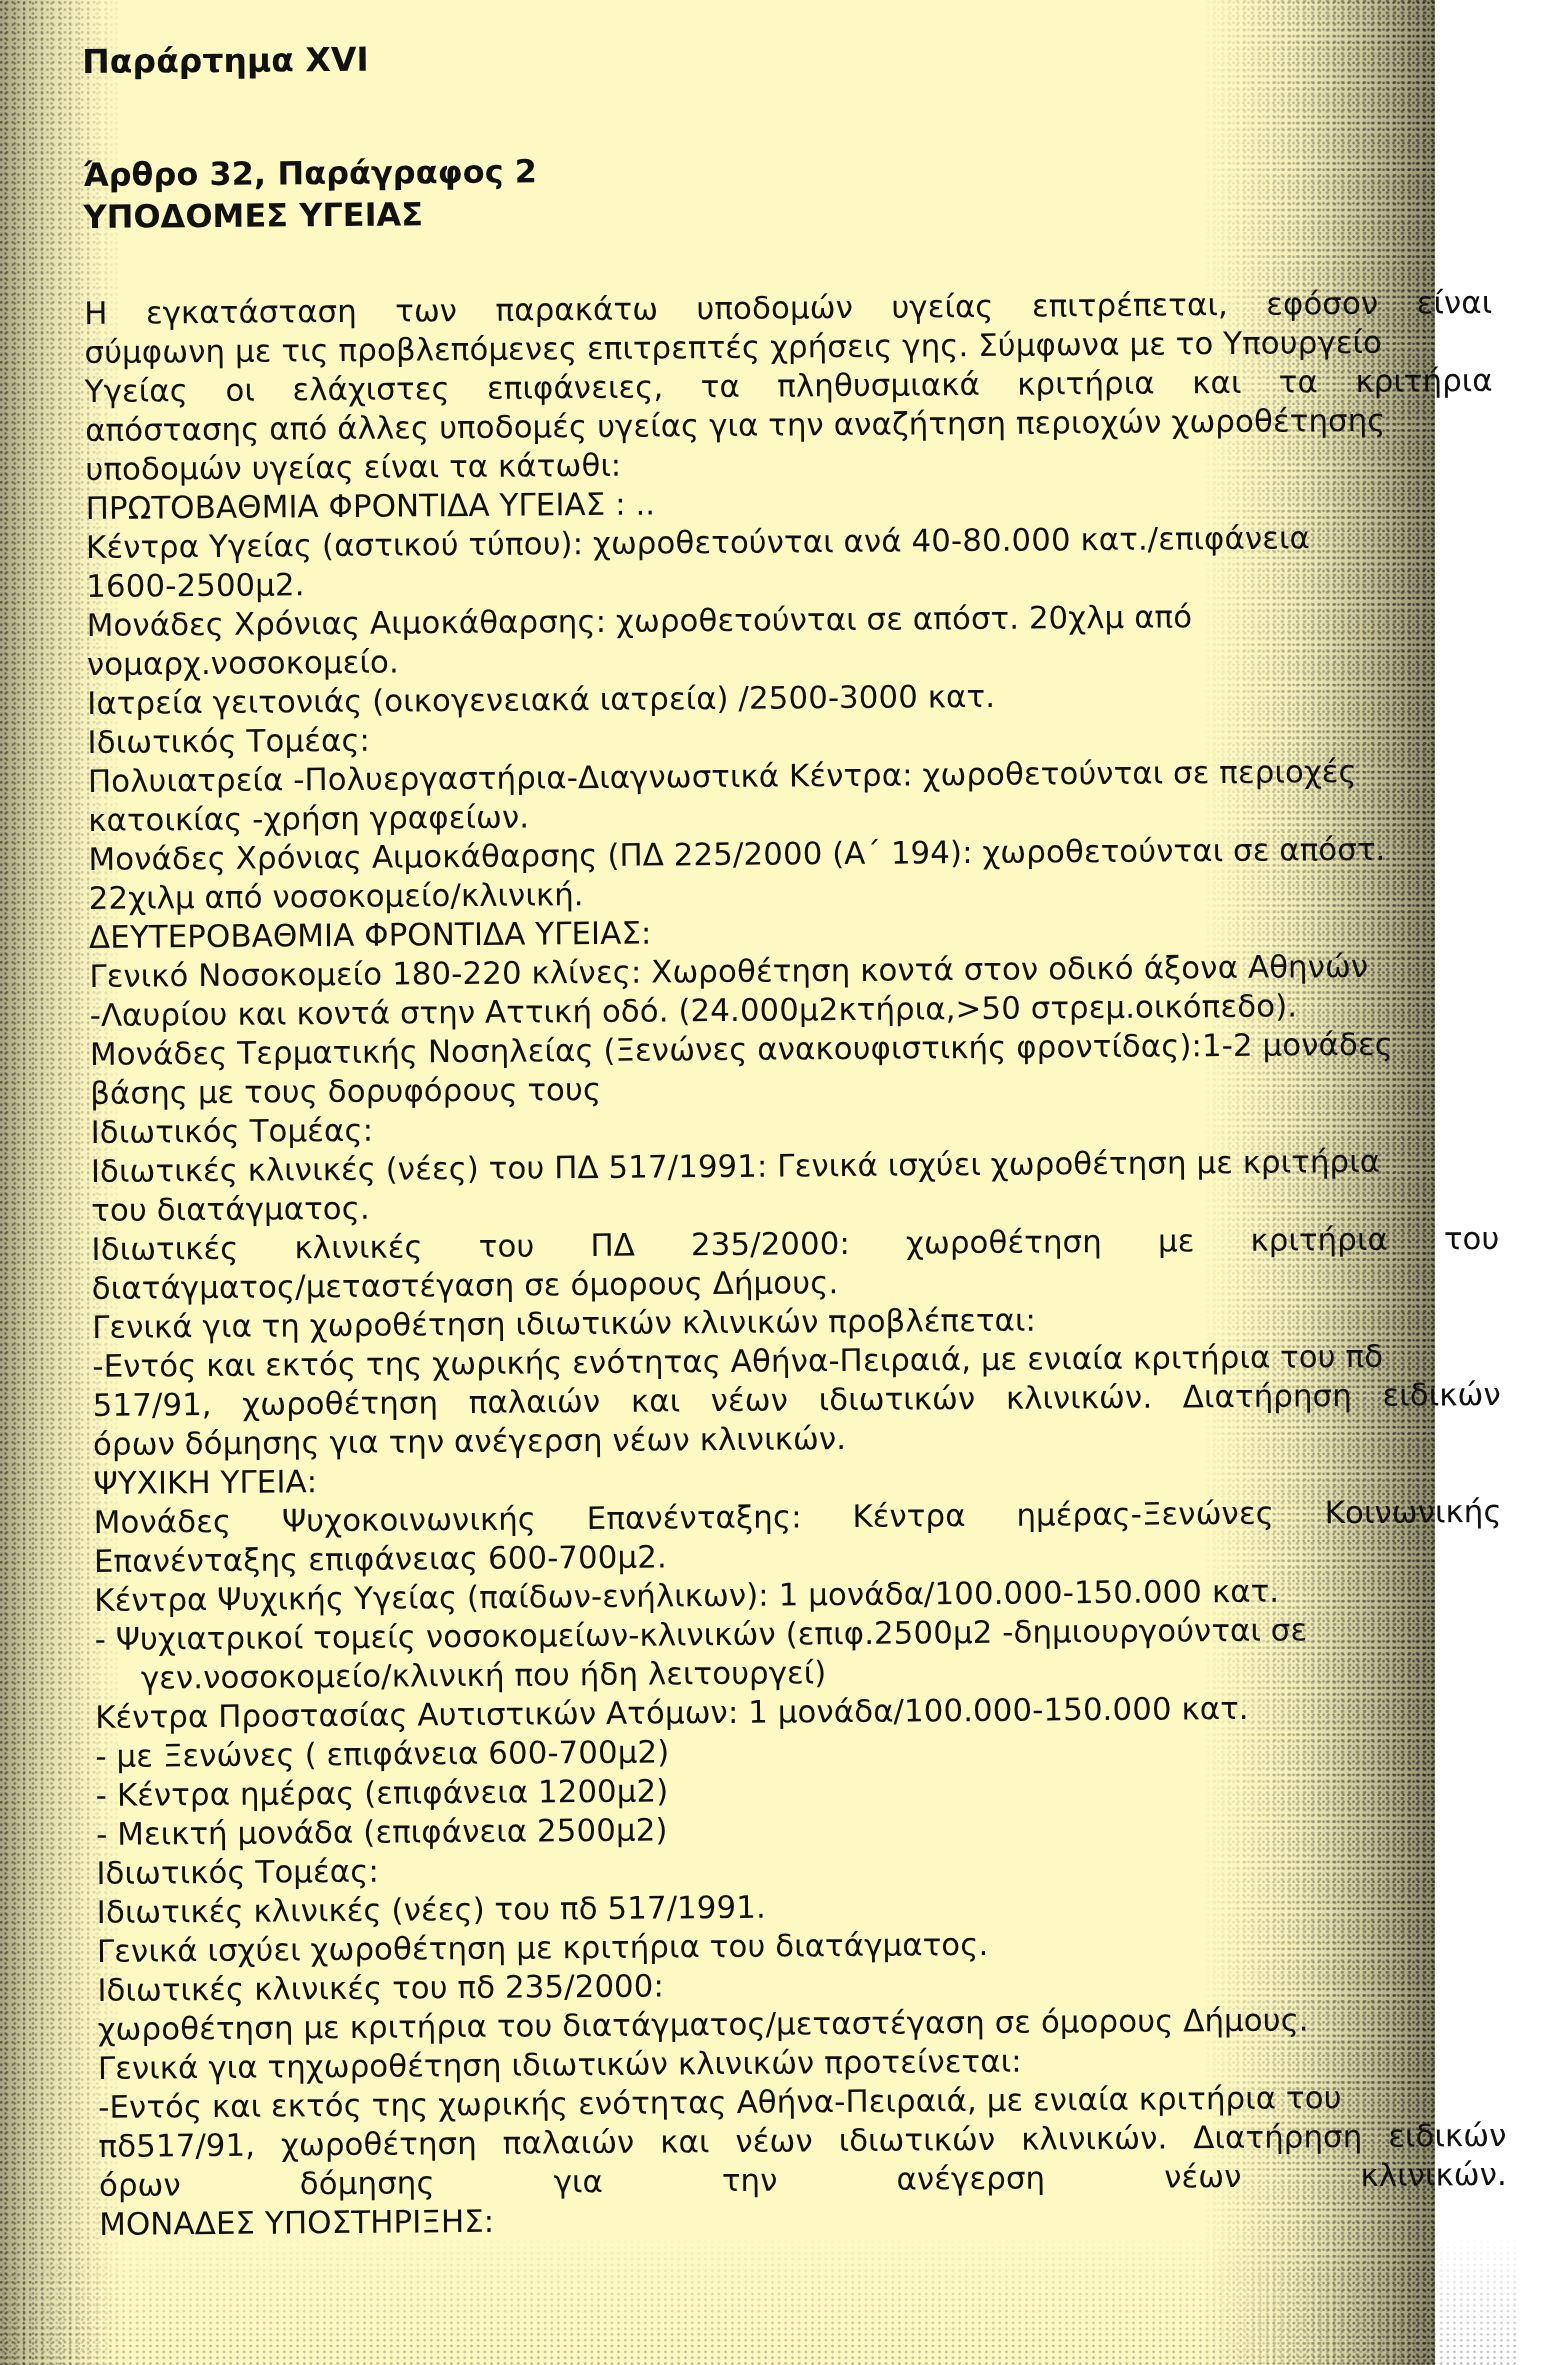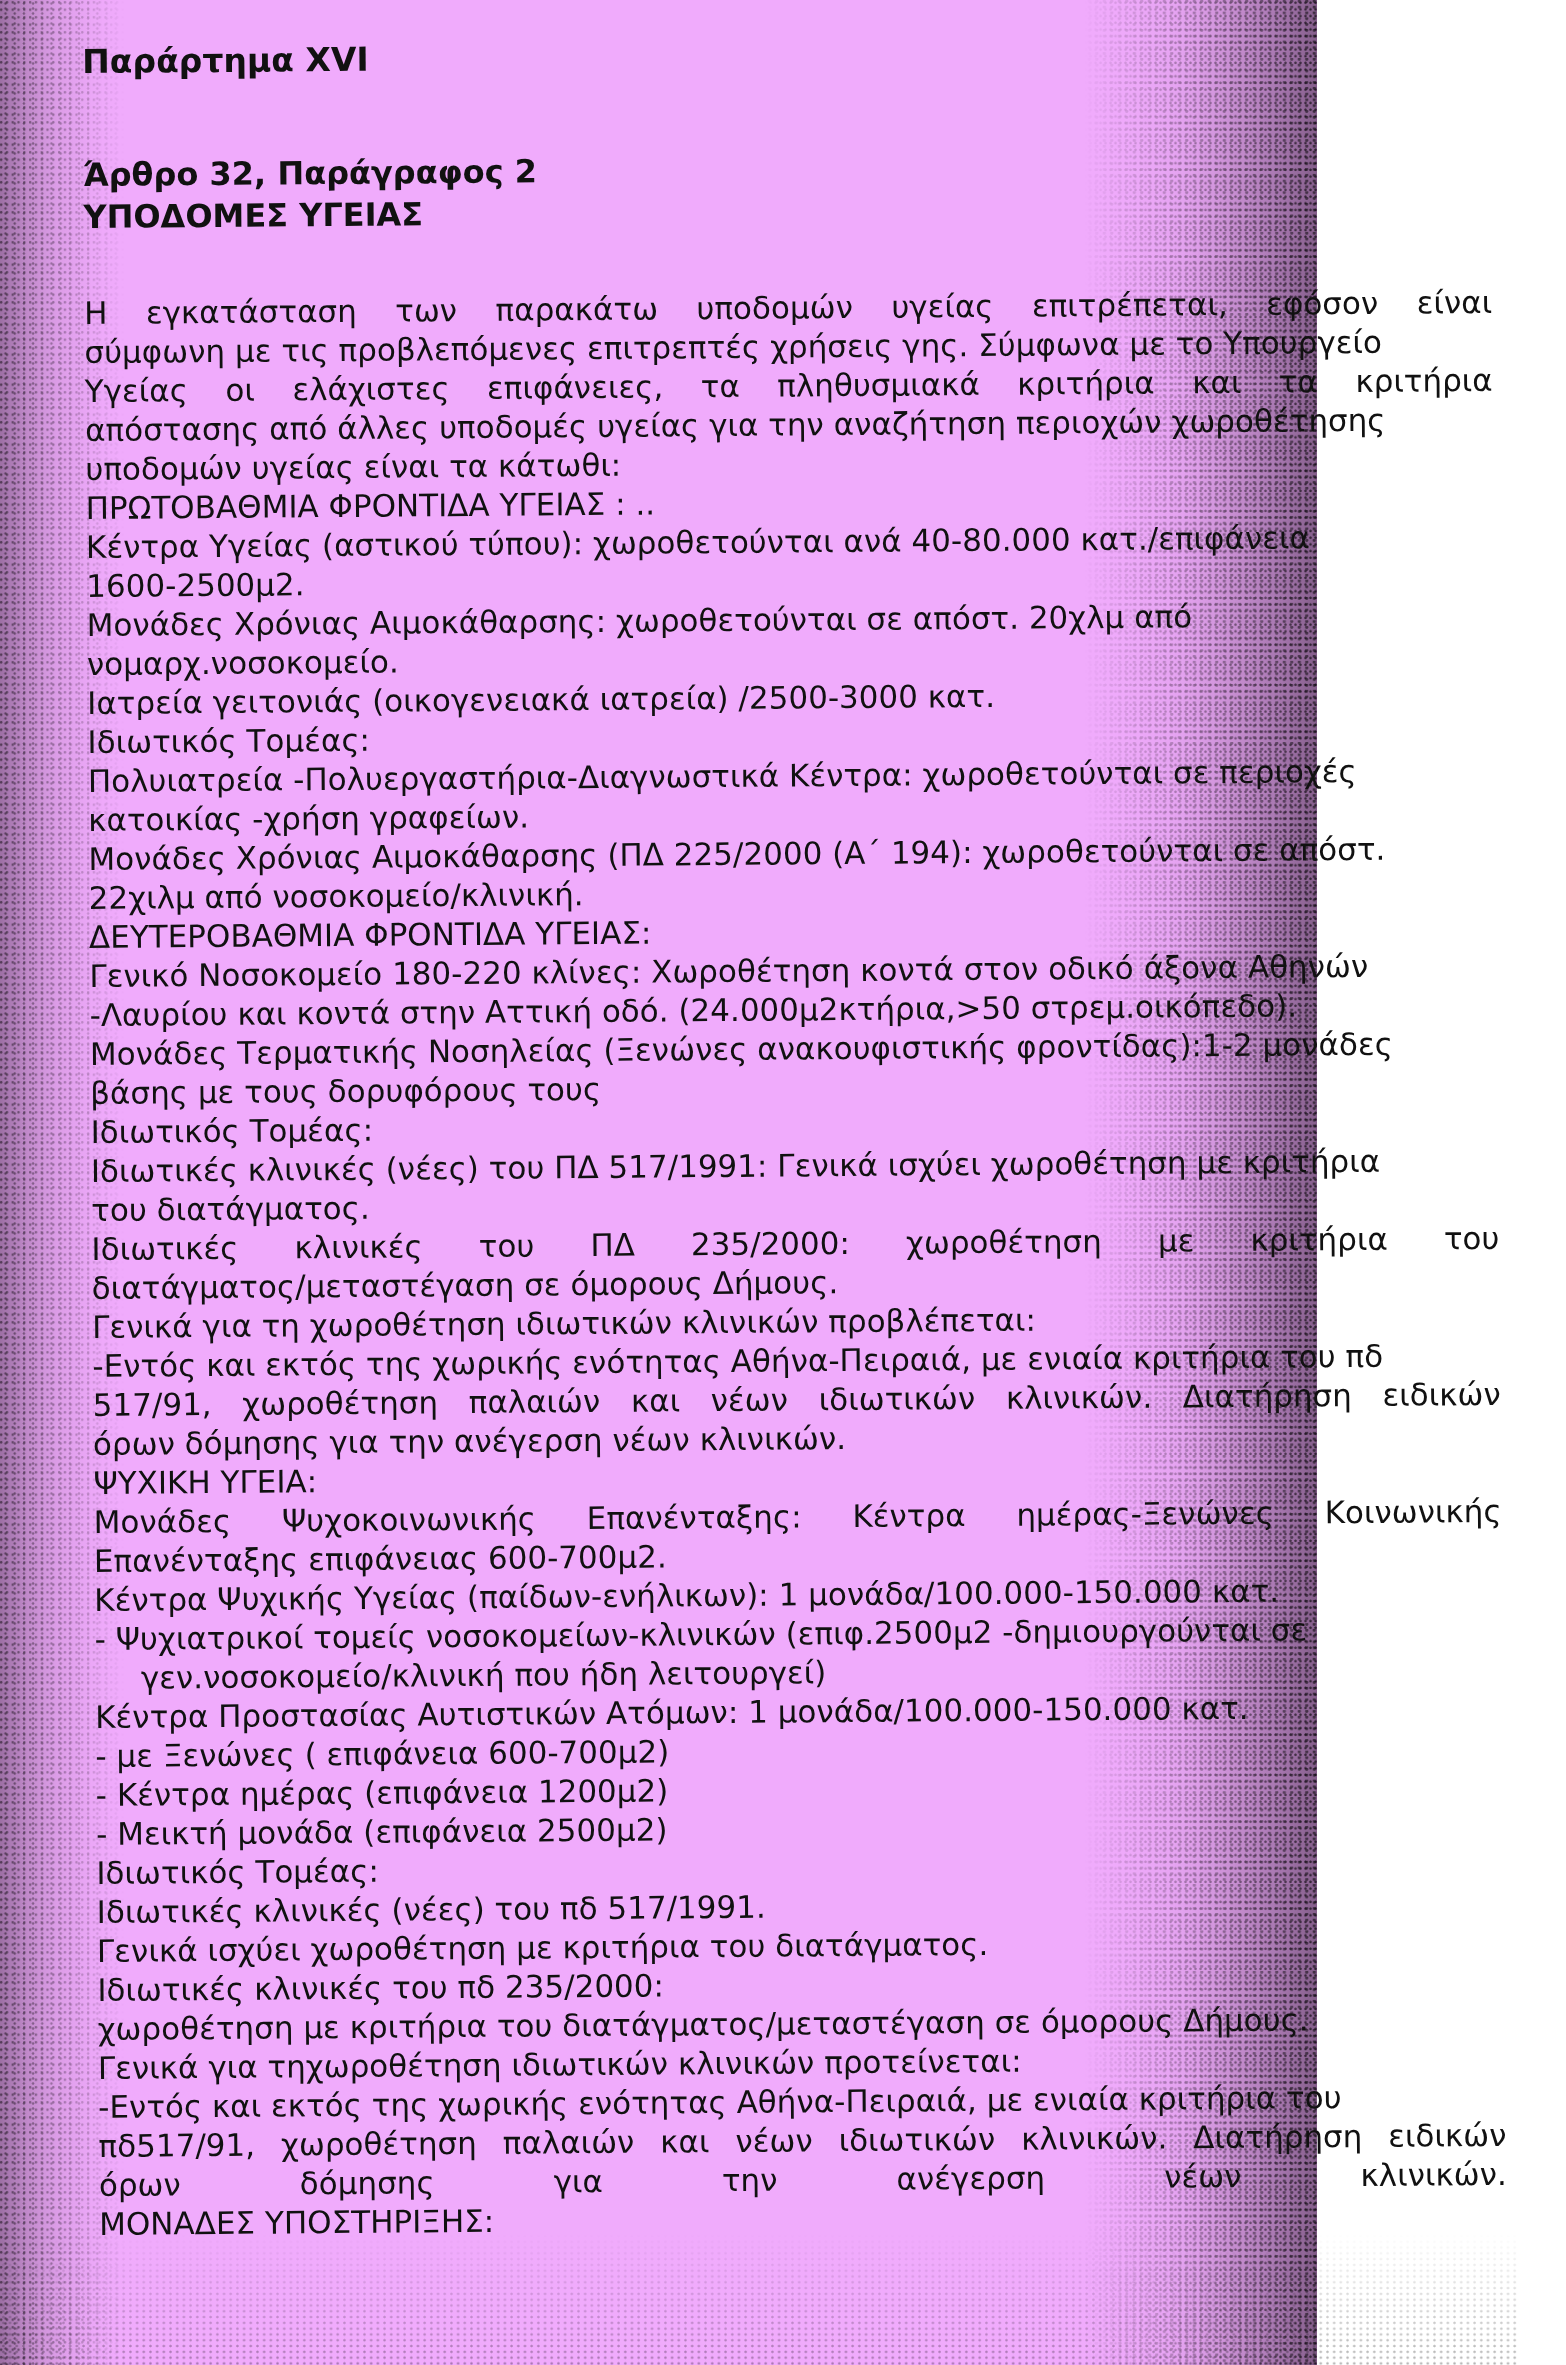--- a/index.html
+++ b/index.html
@@ -1,19 +1,19 @@
 <!DOCTYPE html>
 <html style="font-size:13.3px"><head>
   <meta charset="utf-8">
   <style>
     html, body { margin: 0; padding: 0; background: #ffffff; }
     body { width: 1567px; height: 2366px; position: relative; overflow: hidden; }
     .page {
-      position: absolute; left: 0; top: 0; width: 1317px; height: 2366px;
-      background: #f0abfc;
+      position: absolute; left: 0; top: 0; width: 1435px; height: 2366px;
+      background: #fef9c3;
     }
     
     .edge-left {
       position: absolute; left: 0; top: 0; width: 125px; height: 2366px;
       background:
         radial-gradient(circle at 20% 30%, rgba(0,0,0,0.5) 0 0.8px, transparent 1.7px) 0 0/5.8px 7.5px,
         radial-gradient(circle at 60% 70%, rgba(0,0,0,0.45) 0 0.8px, transparent 1.7px) 0 0/9.2px 5px,
         linear-gradient(to right, rgba(0,0,0,0.35), rgba(0,0,0,0.15) 40%, rgba(0,0,0,0) 100%);
       -webkit-mask-image: linear-gradient(to right, #000, rgba(0,0,0,0.6) 50%, transparent);
       mask-image: linear-gradient(to right, #000, rgba(0,0,0,0.6) 50%, transparent);

